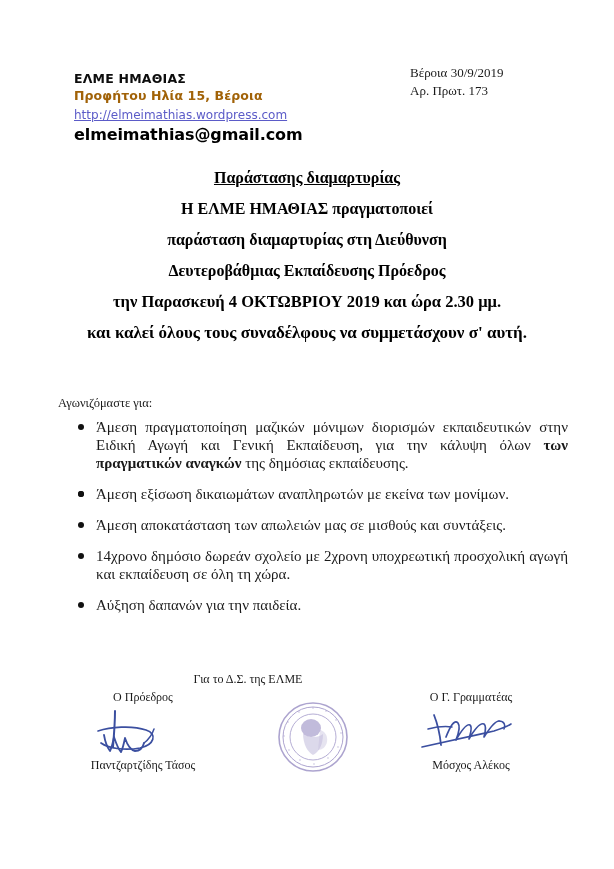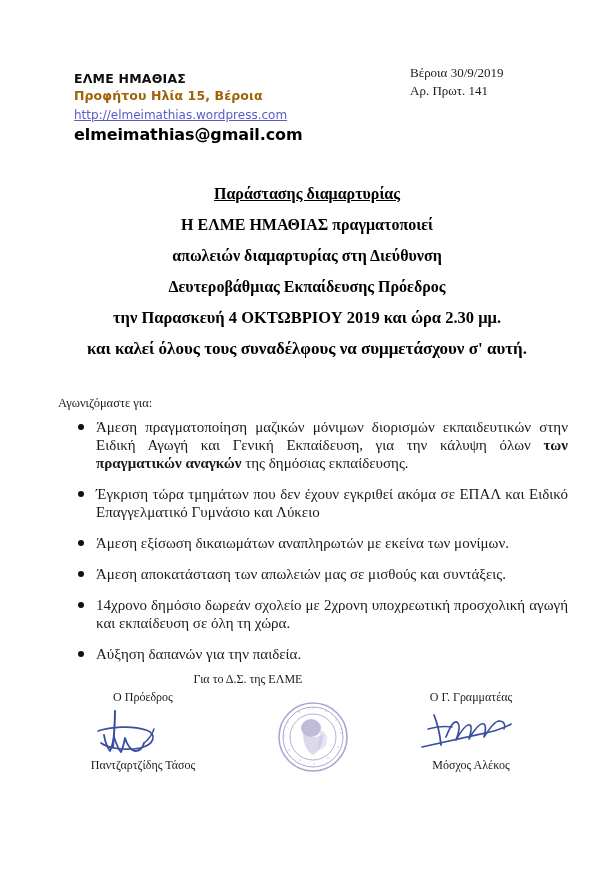--- a/index.html
+++ b/index.html
@@ -72,21 +72,21 @@
     top: 64px;
     font-size: 13px;
     line-height: 17.5px;
     color: #1a1a1a;
   }
 
   
   .headline {
     position: absolute;
     left: 40px;
-    top: 178px;
+    top: 162px;
     width: 534px;
     text-align: center;
   }
   .hl-line {
     font-weight: bold;
     line-height: 31px;
     white-space: nowrap;
   }
   .hl-1 {
     font-size: 16px;
@@ -194,42 +194,41 @@
 
   <div class="letterhead">
     <div class="lh-org">ΕΛΜΕ ΗΜΑΘΙΑΣ</div>
     <div class="lh-addr">Προφήτου Ηλία 15, Βέροια</div>
     <div><a class="lh-url" href="#">http://elmeimathias.wordpress.com</a></div>
     <div class="lh-email">elmeimathias@gmail.com</div>
   </div>
 
   <div class="datemeta">
     <div>Βέροια 30/9/2019</div>
-    <div>Αρ. Πρωτ. 141</div>
+    <div>Αρ. Πρωτ. 173</div>
   </div>
 
   <div class="headline">
     <div class="hl-line hl-1">Παράστασης διαμαρτυρίας</div>
     <div class="hl-line hl-2">Η ΕΛΜΕ ΗΜΑΘΙΑΣ πραγματοποιεί</div>
-    <div class="hl-line hl-3">απωλειών διαμαρτυρίας στη Διεύθυνση</div>
+    <div class="hl-line hl-3">παράσταση διαμαρτυρίας στη Διεύθυνση</div>
     <div class="hl-line hl-4">Δευτεροβάθμιας Εκπαίδευσης Πρόεδρος</div>
     <div class="hl-line hl-5">την Παρασκευή 4 ΟΚΤΩΒΡΙΟΥ 2019 και ώρα 2.30 μμ.</div>
     <div class="hl-line hl-6">και καλεί όλους τους συναδέλφους να συμμετάσχουν σ' αυτή.</div>
   </div>
 
   <div class="intro">Αγωνιζόμαστε για:</div>
 
   <div class="bullets">
     <div class="bullet">
       <span class="dot"></span>
       <span>Άμεση πραγματοποίηση μαζικών μόνιμων  διορισμών  εκπαιδευτικών στην Ειδική Αγωγή και Γενική Εκπαίδευση, για την κάλυψη όλων </span><b>των πραγματικών αναγκών</b><span> της δημόσιας εκπαίδευσης.</span>
     </div>
     <div class="bullet">
       <span class="dot"></span>
-      <span>Έγκριση τώρα τμημάτων που δεν έχουν εγκριθεί ακόμα σε ΕΠΑΛ και Ειδικό Επαγγελματικό Γυμνάσιο και Λύκειο</span>
     </div>
     <div class="bullet">
       <span class="dot"></span>
       <span>Άμεση εξίσωση δικαιωμάτων αναπληρωτών με εκείνα των  μονίμων.</span>
     </div>
     <div class="bullet">
       <span class="dot"></span>
       <span>Άμεση αποκατάσταση των απωλειών μας σε μισθούς και συντάξεις.</span>
     </div>
     <div class="bullet">

